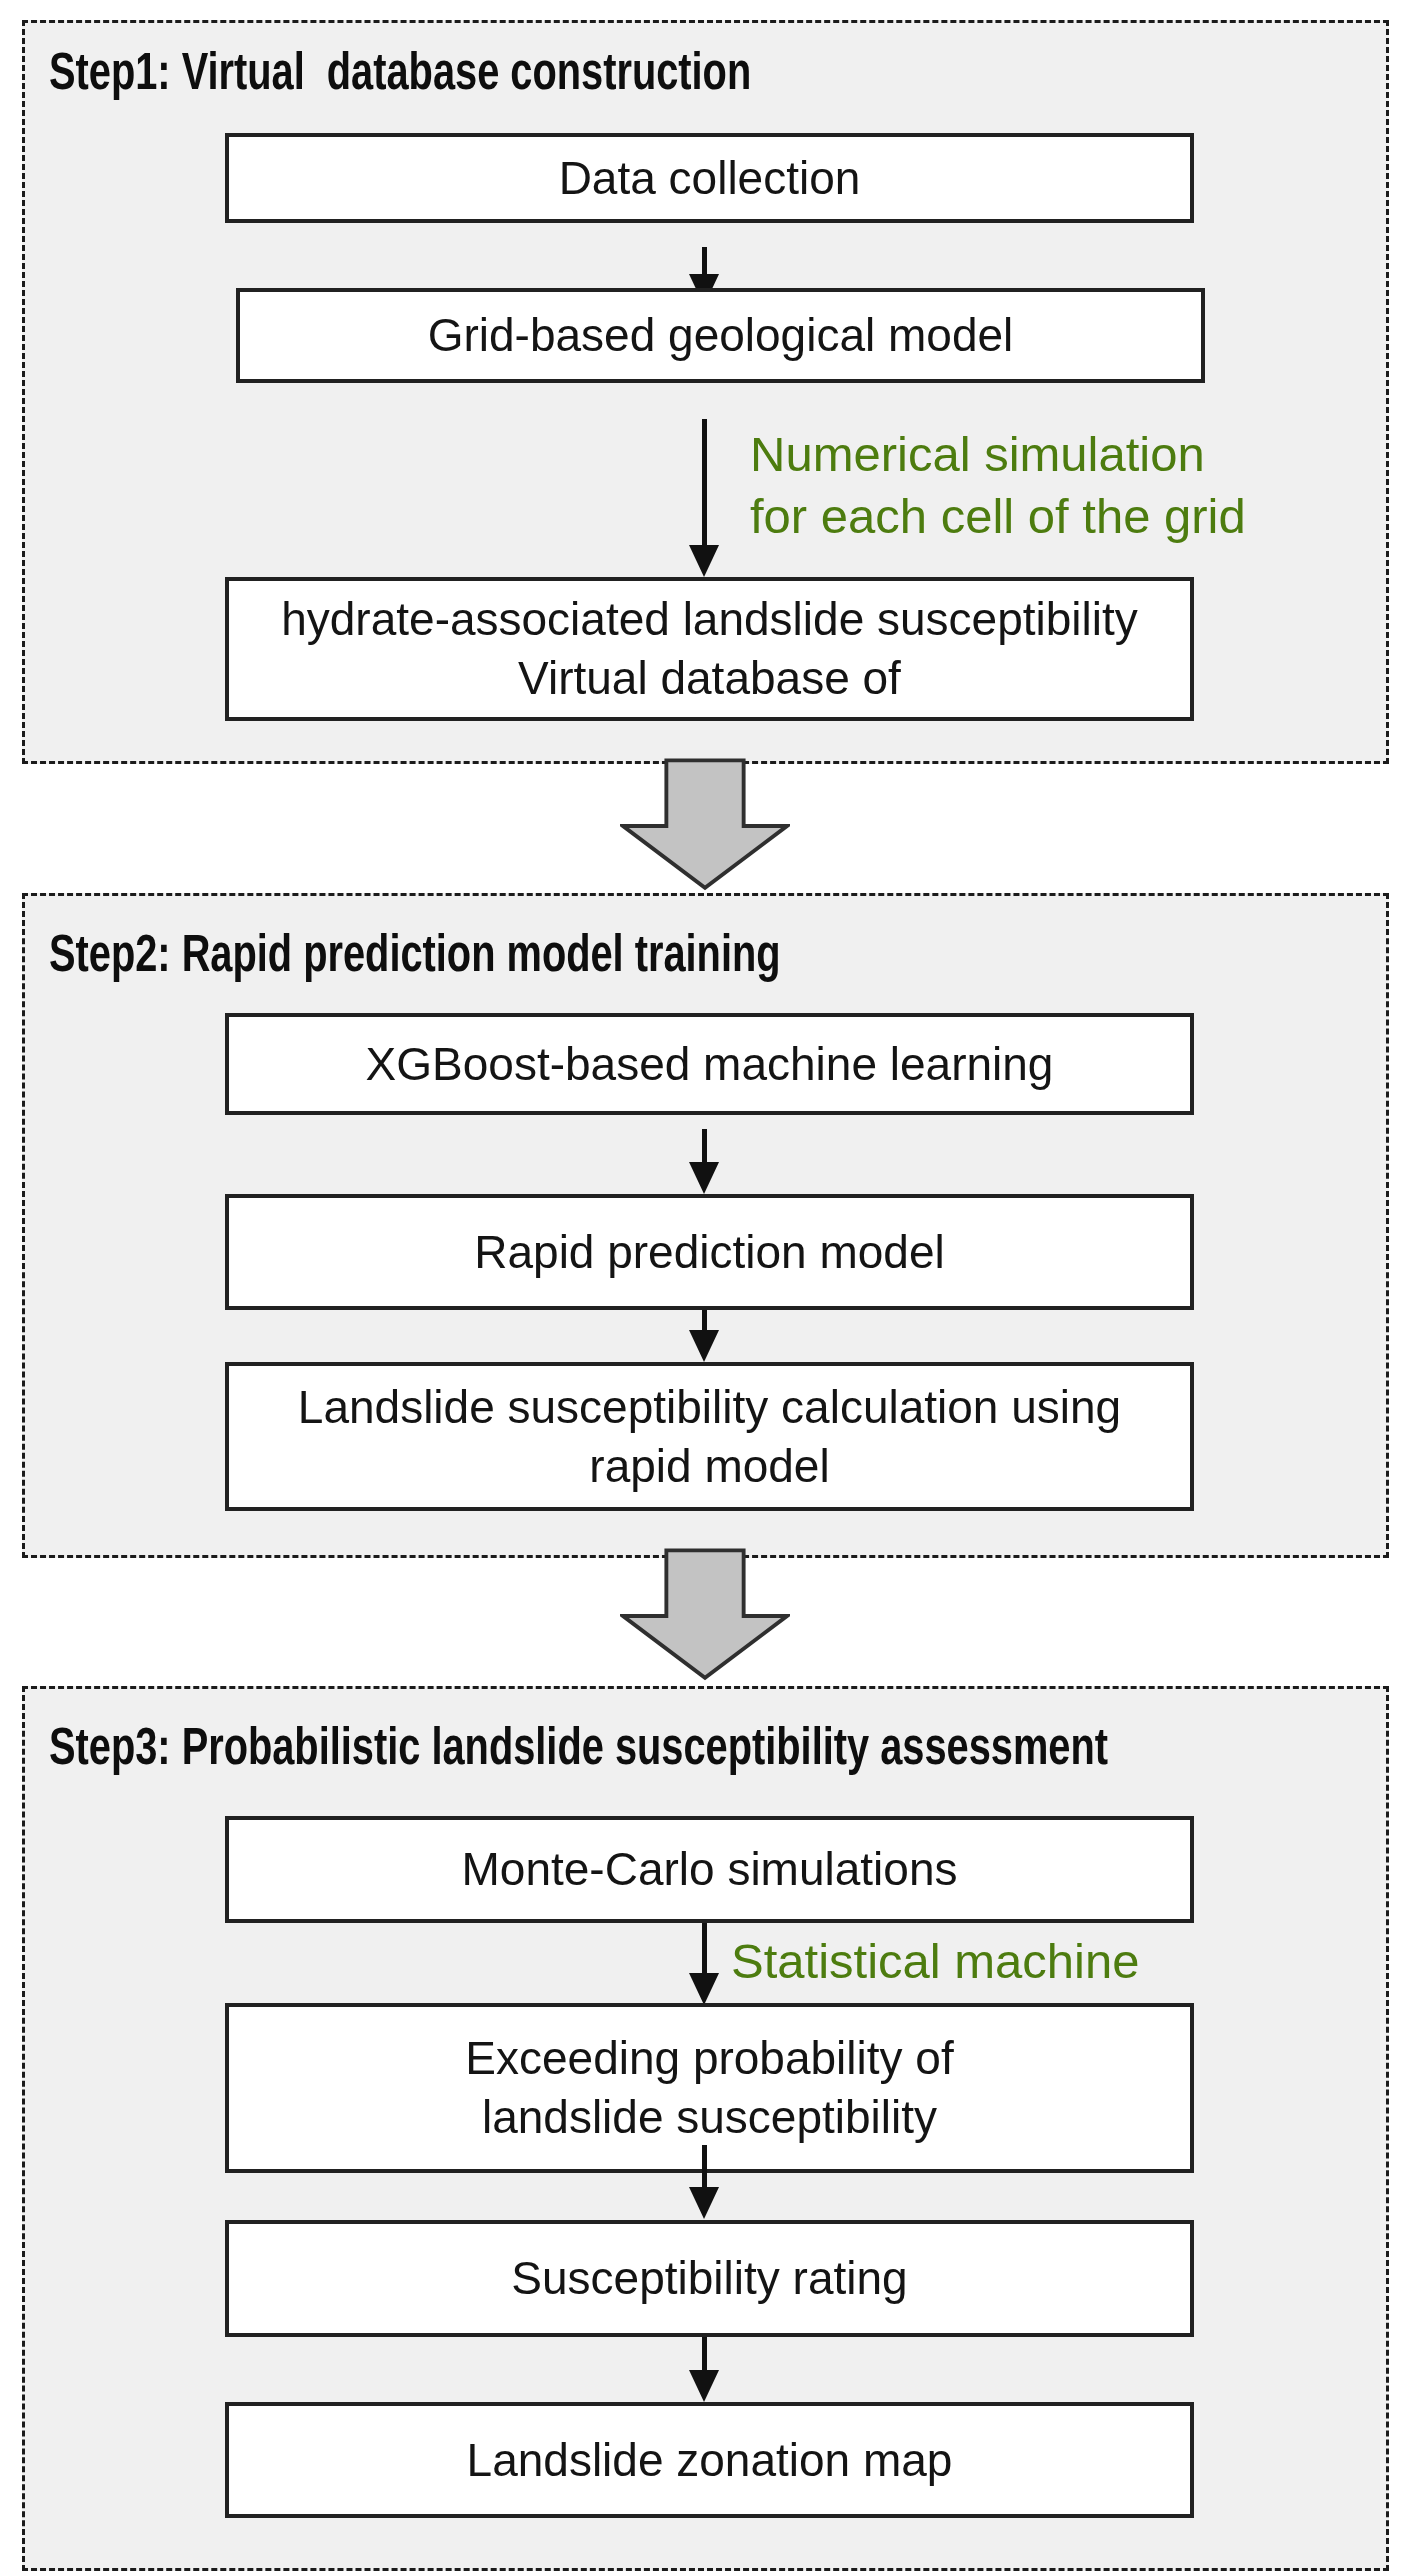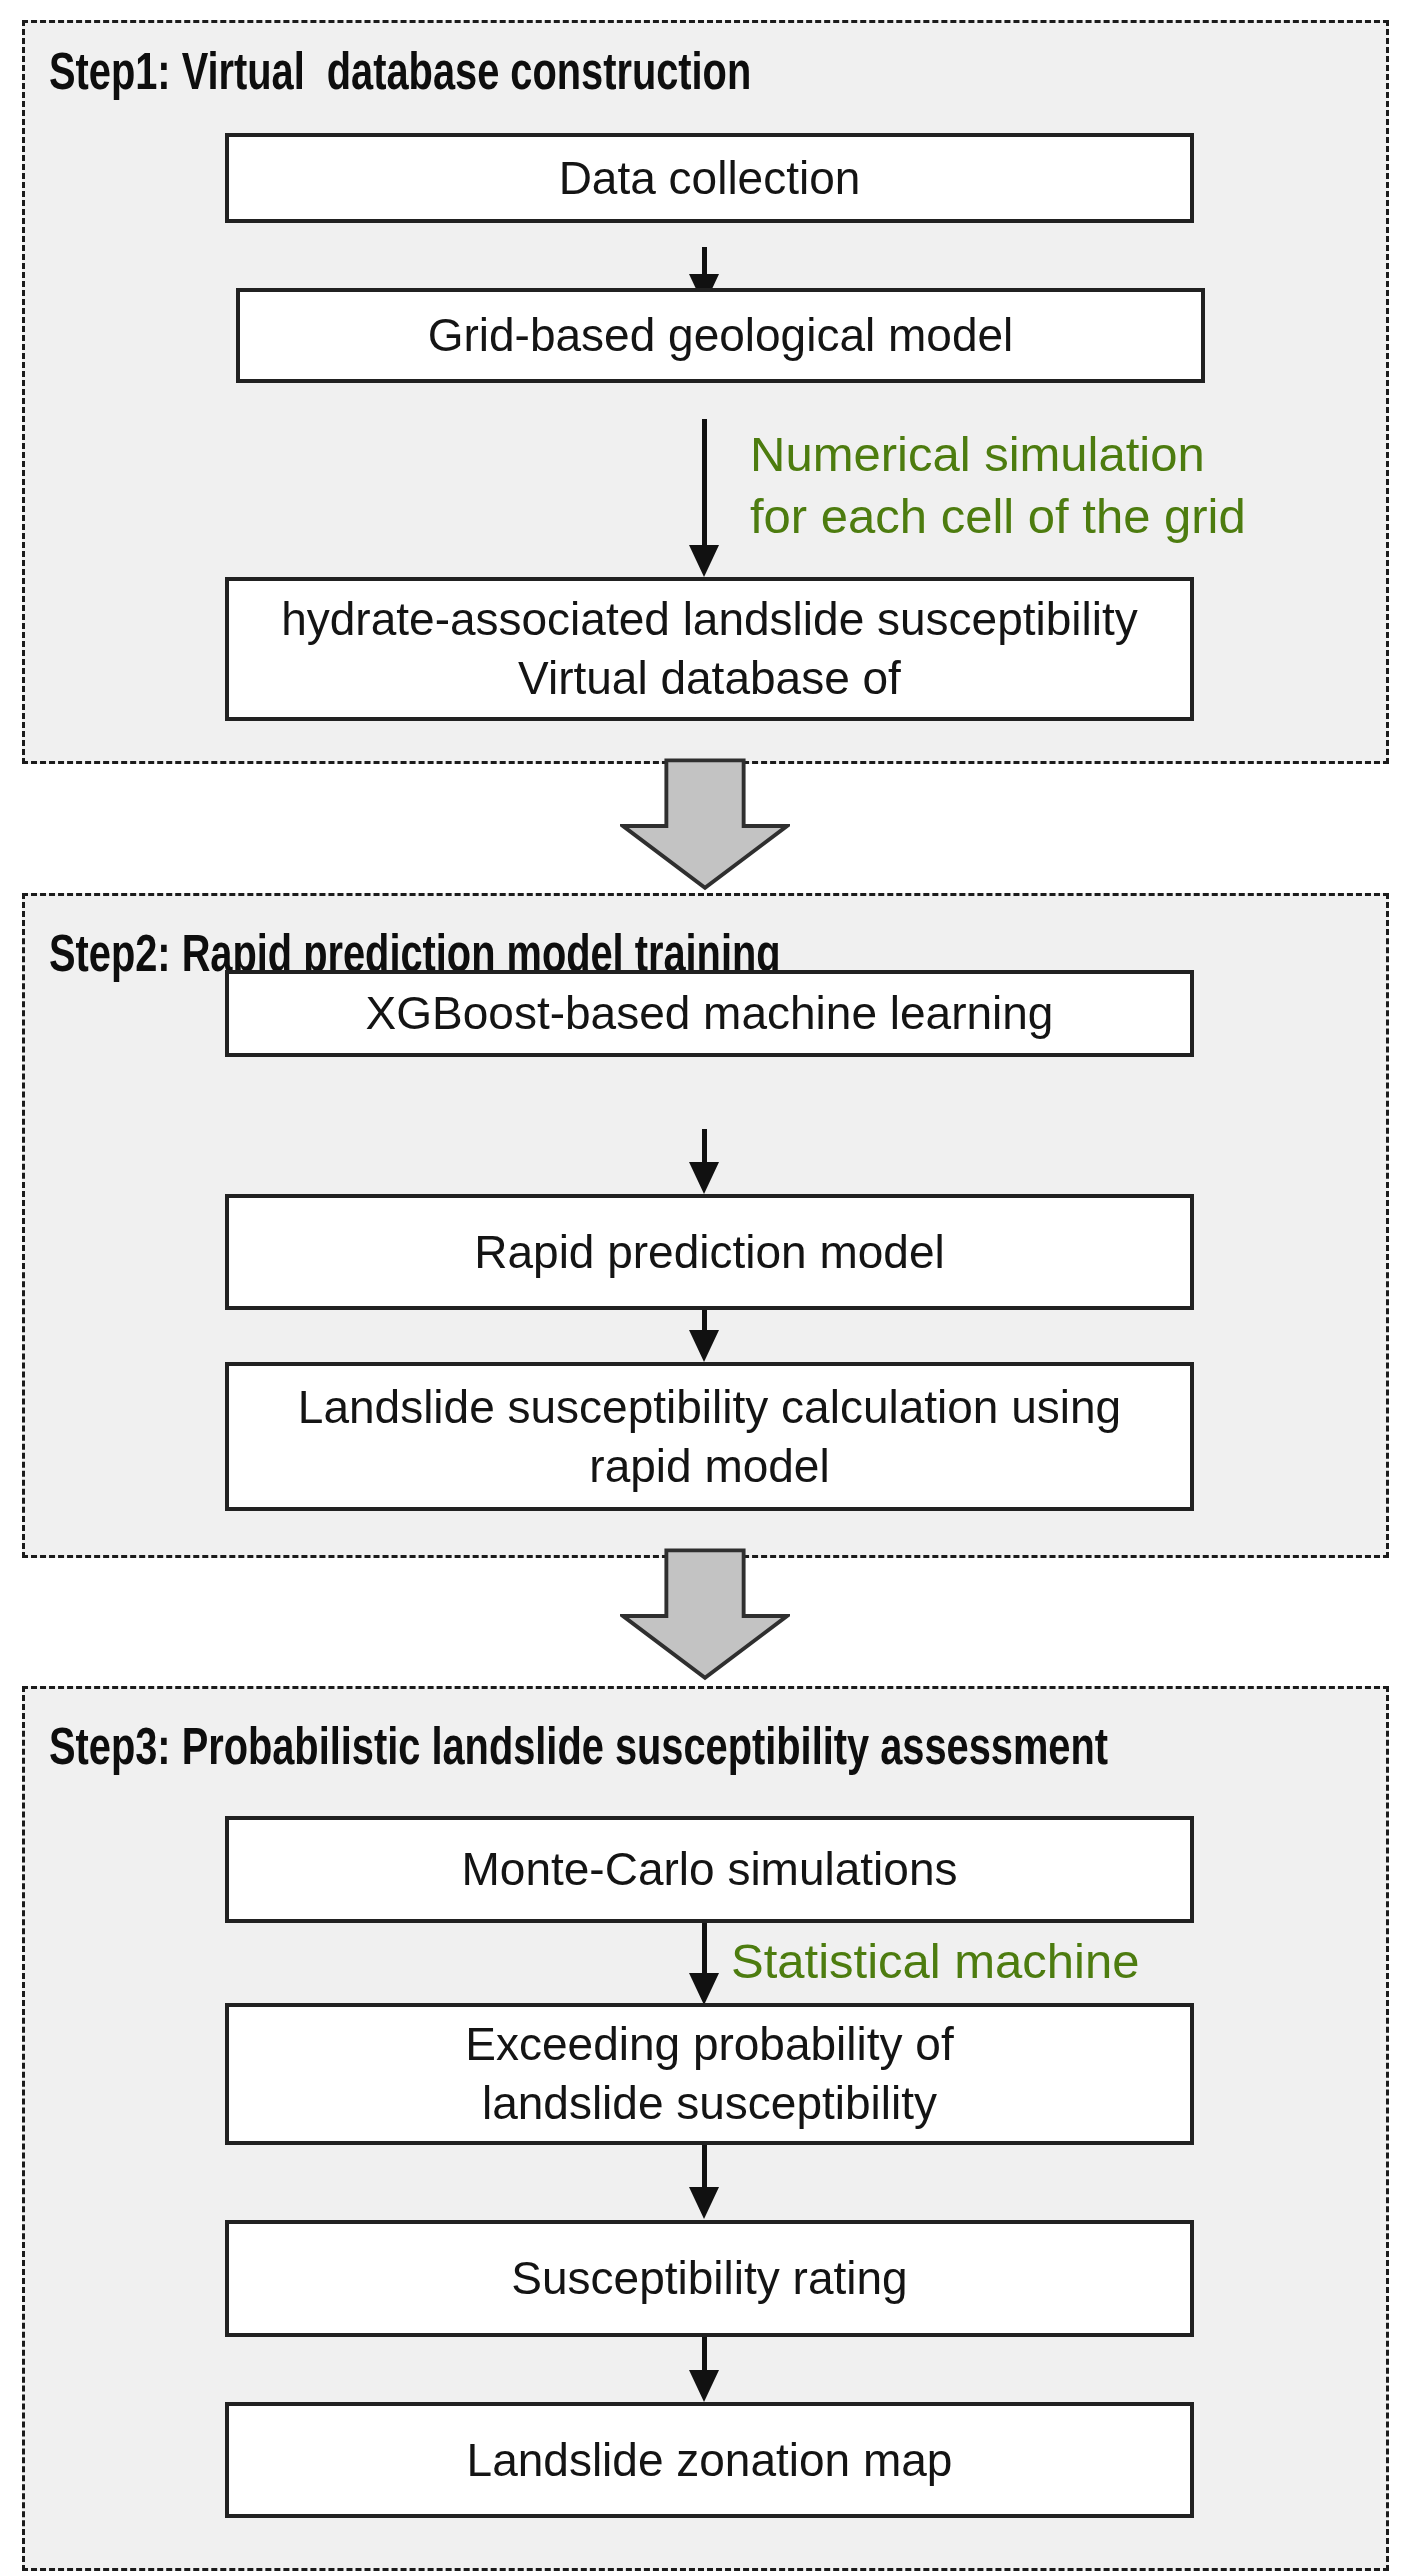--- a/index.html
+++ b/index.html
@@ -109,21 +109,21 @@
     <div class="bline">Virtual database of</div>
   </div>
 
   <svg class="bigarrow" style="top:758px;" viewBox="0 0 220 172">
     <polygon points="60,3 160,3 160,88 216,88 110,168 4,88 60,88" fill="#c3c3c3" stroke="#2f2f2f" stroke-width="5" stroke-linejoin="miter"></polygon>
   </svg>
 
   <div class="panel" style="top:893px; height:665px;"></div>
   <div class="ptitle" style="top:924px;">Step2: Rapid prediction model training</div>
 
-  <div class="fbox" style="top:970px; height:87px;">
+  <div class="fbox" style="top:1013px; height:102px;">
     <div class="bline">XGBoost-based machine learning</div>
   </div>
 
   <div class="shaft" style="top:1129px; height:34px;"></div>
   <div class="ahead" style="top:1162px;"></div>
 
   <div class="fbox" style="top:1194px; height:116px;">
     <div class="bline">Rapid prediction model</div>
   </div>
 
@@ -143,21 +143,21 @@
   <div class="ptitle" style="top:1717px;">Step3: Probabilistic landslide susceptibility assessment</div>
 
   <div class="fbox" style="top:1816px; height:107px;">
     <div class="bline">Monte-Carlo simulations</div>
   </div>
 
   <div class="shaft" style="top:1923px; height:52px;"></div>
   <div class="ahead" style="top:1973px;"></div>
   <div class="ann" style="left:731px; top:1930px;">Statistical machine</div>
 
-  <div class="fbox" style="top:2003px; height:142px;">
+  <div class="fbox" style="top:2003px; height:170px;">
     <div class="bline">Exceeding probability of</div>
     <div class="bline">landslide susceptibility</div>
   </div>
 
   <div class="shaft" style="top:2145px; height:42px;"></div>
   <div class="ahead" style="top:2187px;"></div>
 
   <div class="fbox" style="top:2220px; height:117px;">
     <div class="bline">Susceptibility rating</div>
   </div>

